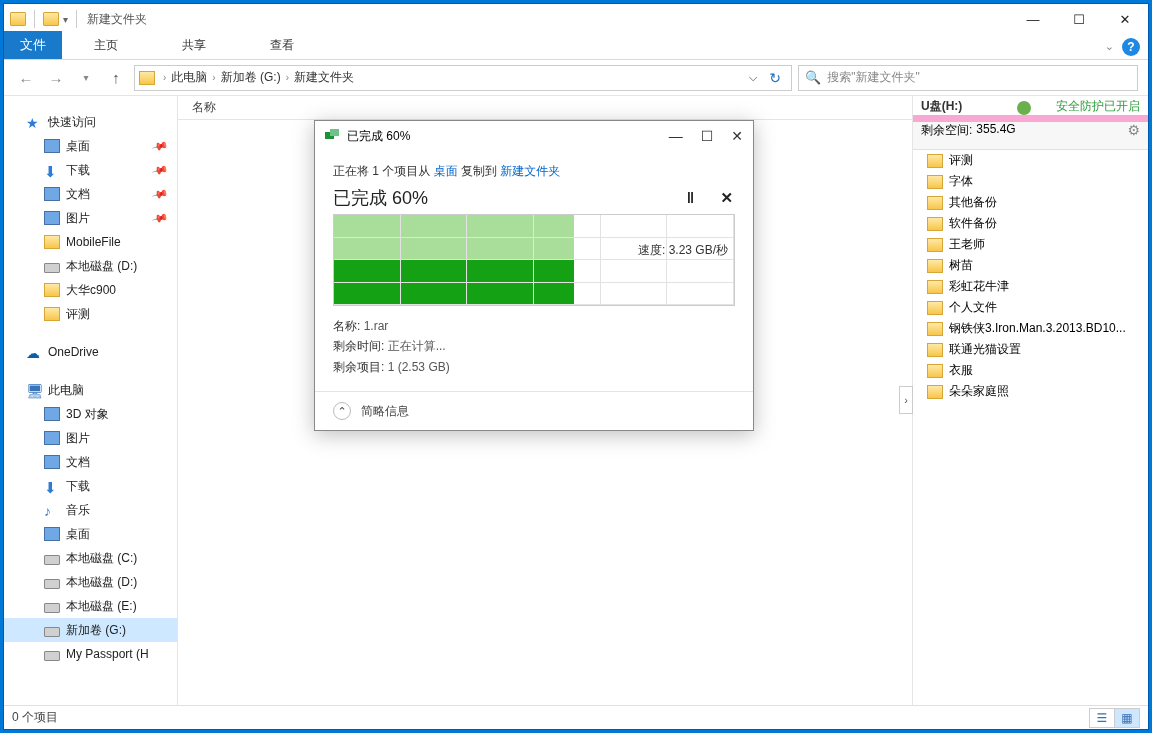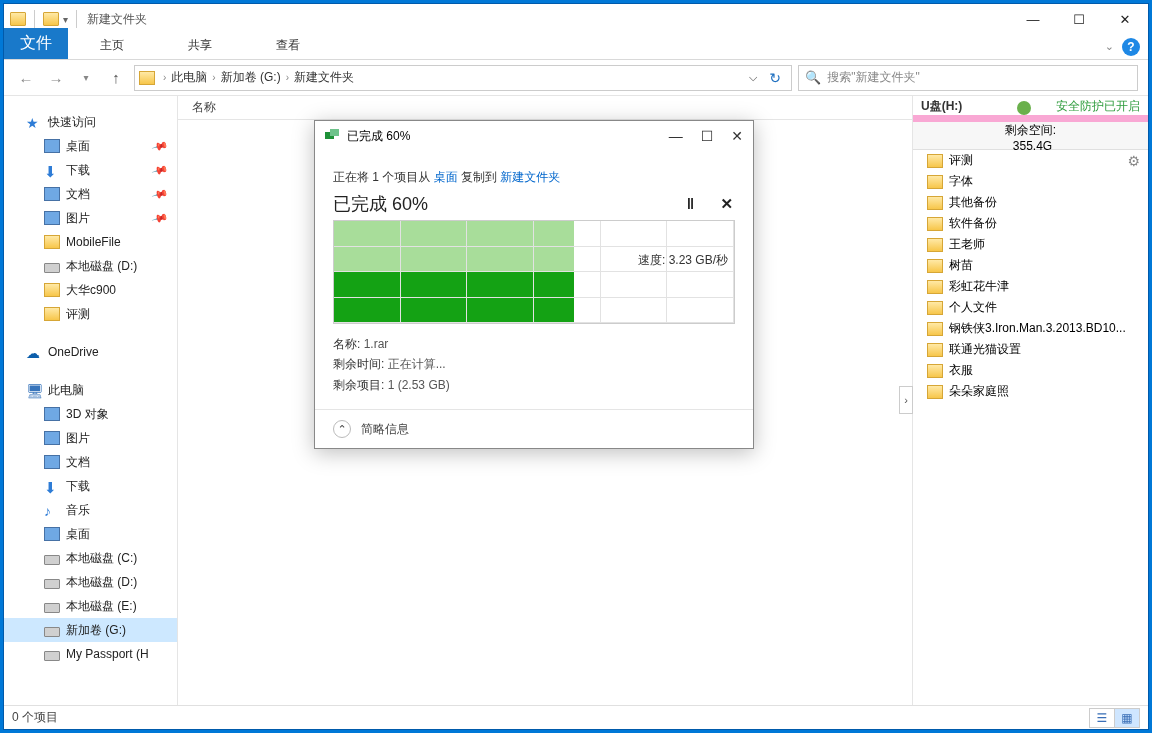--- a/index.html
+++ b/index.html
@@ -11,21 +11,21 @@
 .titlebar .qat { display: flex; align-items: center; padding-left: 6px; gap: 4px; }
 .titlebar .folder-icon { width: 16px; height: 14px; background: linear-gradient(#ffe9a6,#f7c64a); border:1px solid #d6a636; border-radius:1px; position:relative; }
 .titlebar .divider { width:1px; height:18px; background:#ccc; margin:0 4px;}
 .titlebar .dd { font-size:10px; color:#666; }
 .titlebar .title-text { font-size: 12px; color:#555; margin-left:6px; }
 .winbtns { margin-left:auto; display:flex; }
 .winbtns .wbtn { width:46px; height:30px; display:flex; align-items:center; justify-content:center; color:#222; font-size:13px; }
 
 
 .ribbon { height:26px; background:#fff; display:flex; align-items:flex-end; border-bottom:1px solid #d9d9d9; position:relative; }
-.ribbon .file-tab { background:#1979ca; color:#fff; font-size:16px; padding:5px 16px; }
+.ribbon .file-tab { background:#1979ca; color:#fff; font-size:13px; padding:5px 16px; }
 .ribbon .tab { font-size:12px; color:#333; padding:5px 32px; }
 .ribbon .help-icon { position:absolute; right:8px; top:4px; width:18px; height:18px; background:#1e88e5; border-radius:50%; color:#fff; font-size:12px; font-weight:bold; display:flex; align-items:center; justify-content:center; }
 .ribbon .chev { position:absolute; right:34px; top:6px; color:#888; font-size:11px; }
 
 
 .addrrow { height:36px; display:flex; align-items:center; padding:4px 10px; gap:6px; background:#fff; border-bottom:1px solid #e5e5e5;}
 .navbtn { width:24px; height:24px; display:flex; align-items:center; justify-content:center; color:#888; font-size:15px; }
 .navbtn.enabled{color:#555;}
 .addrbox { flex:1; height:26px; border:1px solid #ccc; display:flex; align-items:center; padding:0 4px; background:#fff;}
 .addrbox .fico { width:16px; height:14px; background: linear-gradient(#ffe9a6,#f7c64a); border:1px solid #d6a636; margin-right:6px;}
@@ -55,44 +55,44 @@
 .content { flex:1; background:#fff; position:relative; }
 .colhdr { height:24px; border-bottom:1px solid #e5e5e5; display:flex; align-items:center; font-size:12px; color:#444; }
 .colhdr .col { padding-left:14px; }
 
 .rightpane { width:236px; border-left:1px solid #e5e5e5; font-size:12px; position:relative;}
 .rightpane .collapser { position:absolute; left:-14px; top:290px; width:14px; height:28px; border:1px solid #ccc; background:#fff; display:flex; align-items:center; justify-content:center; color:#555; font-size:11px;}
 .rightpane .hdr1 { height:26px; display:flex; align-items:flex-end; padding:0 8px; background:#fff; border-bottom:7px solid #f9a8d4;gap:21px;}
 .rightpane .hdr1 .title{font-weight:bold; color:#333;}
 .rightpane .hdr1 .shield{ margin-left:auto; width:14px; height:14px; background:#6ab04c; border-radius:50%; display:inline-block;}
 .rightpane .hdr1 .prot{ color:#2e9c3d; margin-left:4px;}
-.rightpane .hdr2 { height:28px; display:flex; align-items:center; padding:0 8px; background:#f7f7f7; border-bottom:1px solid #e0e0e0;flex-direction:column;}
+.rightpane .hdr2 { height:28px; display:flex; padding:0 8px; background:#f7f7f7; border-bottom:1px solid #e0e0e0;}
 .rightpane .hdr2 .gear{ margin-left:auto; color:#888; font-size:14px;}
 .rightpane .flist .fitem{ display:flex; align-items:center; height:21px; padding-left:14px; gap:6px;}
 
 
 .statusbar { height:24px; border-top:1px solid #e0e0e0; display:flex; align-items:center; font-size:12px; color:#444; padding:0 8px; background:#fff;}
 .statusbar .viewbtns { margin-left:auto; display:flex; gap:0;}
 .statusbar .vbtn { width:26px; height:20px; border:1px solid #ccc; display:flex; align-items:center; justify-content:center; color:#3a6fb7; font-size:12px; margin-left:-1px;}
 .statusbar .vbtn.active{ background:#cfe6ff;}
 
 
 .dialog { position:absolute; left:310px; top:116px; width:440px; background:#fff; border:1px solid #888; box-shadow:0 4px 20px rgba(0,0,0,0.25); font-size:12px; z-index:50;}
 .dialog .dtitle { height:30px; display:flex; align-items:center; padding:0 10px; }
 .dialog .dtitle .dicon{ width:14px; height:14px; margin-right:8px; position:relative;}
 .dialog .dtitle .dicon::before{content:""; position:absolute; left:0; top:3px; width:9px; height:7px; background:#1e9138;}
 .dialog .dtitle .dicon::after{content:""; position:absolute; left:5px; top:0; width:9px; height:7px; background:#6dc28a;}
 .dialog .dtitle .dbtns{ margin-left:auto; display:flex; gap:18px; color:#333; font-size:14px;}
 .dialog .dbody { padding: 8px 18px 14px 18px; }
-.dialog .copyline { color:#333; margin-top:10px;}
+.dialog .copyline { color:#333; margin-top:4px;}
 .dialog .copyline a{ color:#0066cc; text-decoration:none;}
 .dialog .bigpct { font-size:18px; color:#222; margin:6px 0 4px 0; display:flex; align-items:center;}
 .dialog .bigpct .ctrls{ margin-left:auto; font-size:15px; letter-spacing:2px; font-weight:bold; color:#222;}
 .dialog .bigpct .ctrls span{ margin-left:18px; cursor:pointer;}
-.dialog .chart { height:104px; border:1px solid #ccc; position:relative; background:#fff; margin-bottom:10px;}
+.dialog .chart { height:92px; border:1px solid #ccc; position:relative; background:#fff; margin-bottom:10px;}
 .dialog .chart .bgfill{ position:absolute; left:0; top:0; height:50%; width:60%; background:#a8dd9a;}
 .dialog .chart .fgfill{ position:absolute; left:0; top:50%; height:50%; width:60%; background:#14a214;}
 .dialog .chart .grid{ position:absolute; inset:0; display:grid; grid-template-columns:repeat(6,1fr); grid-template-rows:repeat(4,1fr);}
 .dialog .chart .grid div{ border-right:1px solid #e2e2e2; border-bottom:1px solid #e2e2e2;}
 .dialog .chart .speed{ position:absolute; right:6px; top:30%; color:#333;}
 .dialog .detail{ color:#555; line-height:1.7;}
 .dialog .detail .lbl{ color:#333;}
 .dialog .footer{ border-top:1px solid #e5e5e5; padding:10px 18px; display:flex; align-items:center; gap:10px; color:#444;}
 .dialog .footer .chev{ width:18px; height:18px; border:1px solid #bbb; border-radius:50%; display:flex; align-items:center; justify-content:center; font-size:11px;}
 </style>

